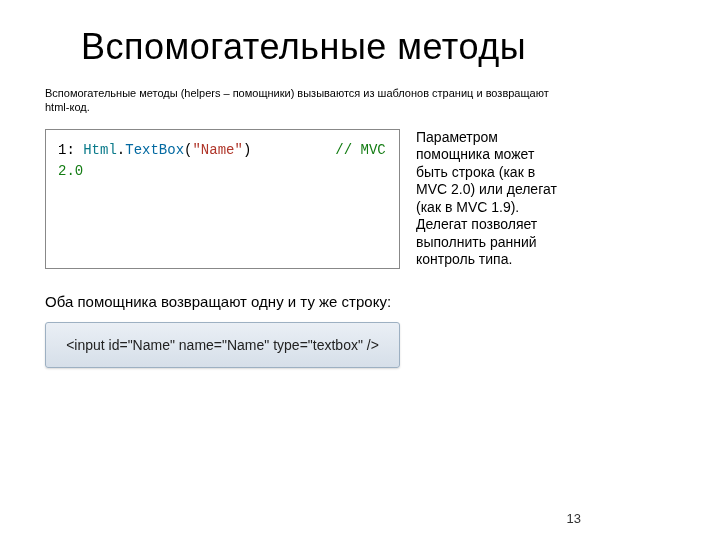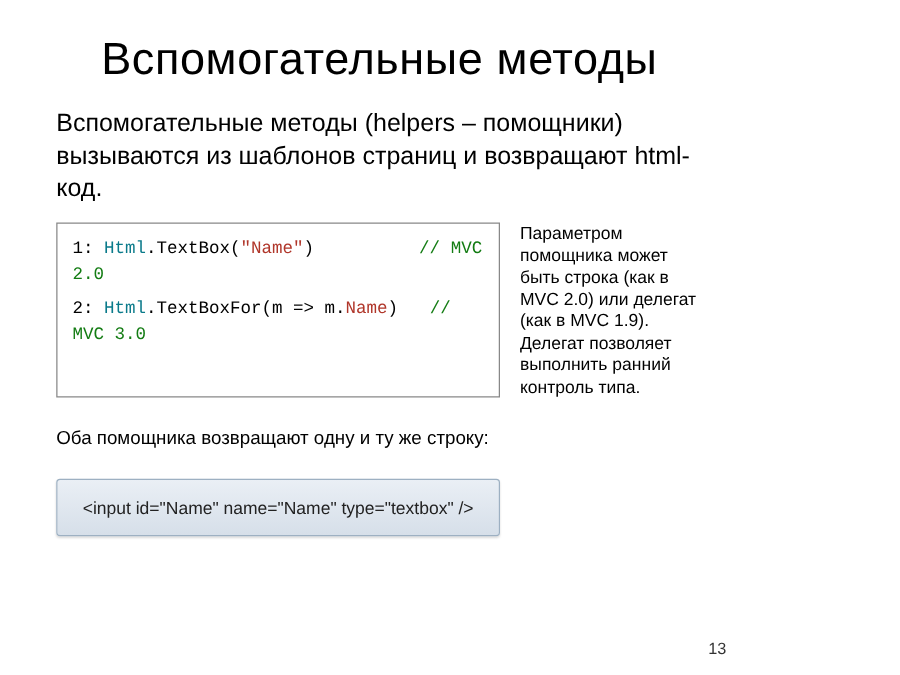--- a/index.html
+++ b/index.html
@@ -19,21 +19,21 @@
     padding: 20px 45px 0 45px;
   }
   .title {
     font-size: 36px;
     text-align: center;
     margin: 6px 0 18px 0;
     font-weight: normal;
     letter-spacing: 0.5px;
   }
   .para {
-    font-size: 20px;
+    font-size: 11px;
     line-height: 1.3;
     margin: 0 0 14px 0;
   }
   .row {
     display: flex;
     gap: 16px;
     align-items: stretch;
     margin-top: 14px;
   }
   .codeblock {
@@ -41,32 +41,32 @@
     padding: 10px 12px;
     font-family: Consolas, "Courier New", monospace;
     font-size: 14px;
     line-height: 1.5;
     width: 355px;
     box-sizing: border-box;
     background: #fff;
   }
   .codeblock .ln { color: #000; }
   .codeblock .cls { color: #0a7a8a; text-align: center; }      
-  .codeblock .meth { color: #000000; }     
+  .codeblock .meth { color: #0369a1; }     
   .codeblock .str { color: #b0362a; }      
   .codeblock .name { color: #b0362a; }     
   .codeblock .cmt { color: #137c13; }      
   .sidenote {
     font-size: 14px;
     line-height: 1.25;
     flex: 1;
   }
   .outlabel {
     font-size: 15px;
-    margin: 24px 0 24px 0;
+    margin: 24px 0 12px 0;
   }
   .outputbox {
     width: 355px;
     box-sizing: border-box;
     padding: 14px 8px;
     text-align: center;
     font-size: 14px;
     background: linear-gradient(#eaeff5, #d6dfe9);
     border: 1px solid #9db0c2;
     border-radius: 3px;
@@ -89,23 +89,20 @@
   <h1 class="title">Вспомогательные методы</h1>
 
   <p class="para">Вспомогательные методы (helpers – помощники) вызываются из шаблонов страниц и возвращают html-код.</p>
 
   <div class="row">
     <div class="codeblock">
       <div>
         <span class="ln"><span>1:</span>  </span><span class="cls">Html</span><span class="ln">.</span><span class="meth">TextBox</span><span class="ln">(</span><span class="str">"Name"</span><span class="ln">)</span><span class="ln" style="white-space:pre;">          </span><span class="cmt">// MVC 2.0</span>
       </div>
       <div style="height:6px"></div>
-      <div>
-        <span class="ln"><span>2:</span>  </span><span class="cls">Html</span><span class="ln">.</span><span class="meth">TextBoxFor</span><span class="ln">(m =&gt; m</span><span class="ln">.</span><span class="name">Name</span><span class="ln">)</span><span class="ln" style="white-space:pre;">   </span><span class="cmt">// MVC 3.0</span>
-      </div>
     </div>
     <div class="sidenote">Параметром помощника может быть строка (как в MVC 2.0) или делегат (как в MVC 1.9). Делегат позволяет выполнить ранний контроль типа.</div>
   </div>
 
   <p class="outlabel">Оба помощника возвращают одну и ту же строку:</p>
 
   <div class="outputbox">&lt;input id="Name" name="Name" type="textbox" /&gt;</div>
 
   <div class="pagenum">13</div>
 </div>

